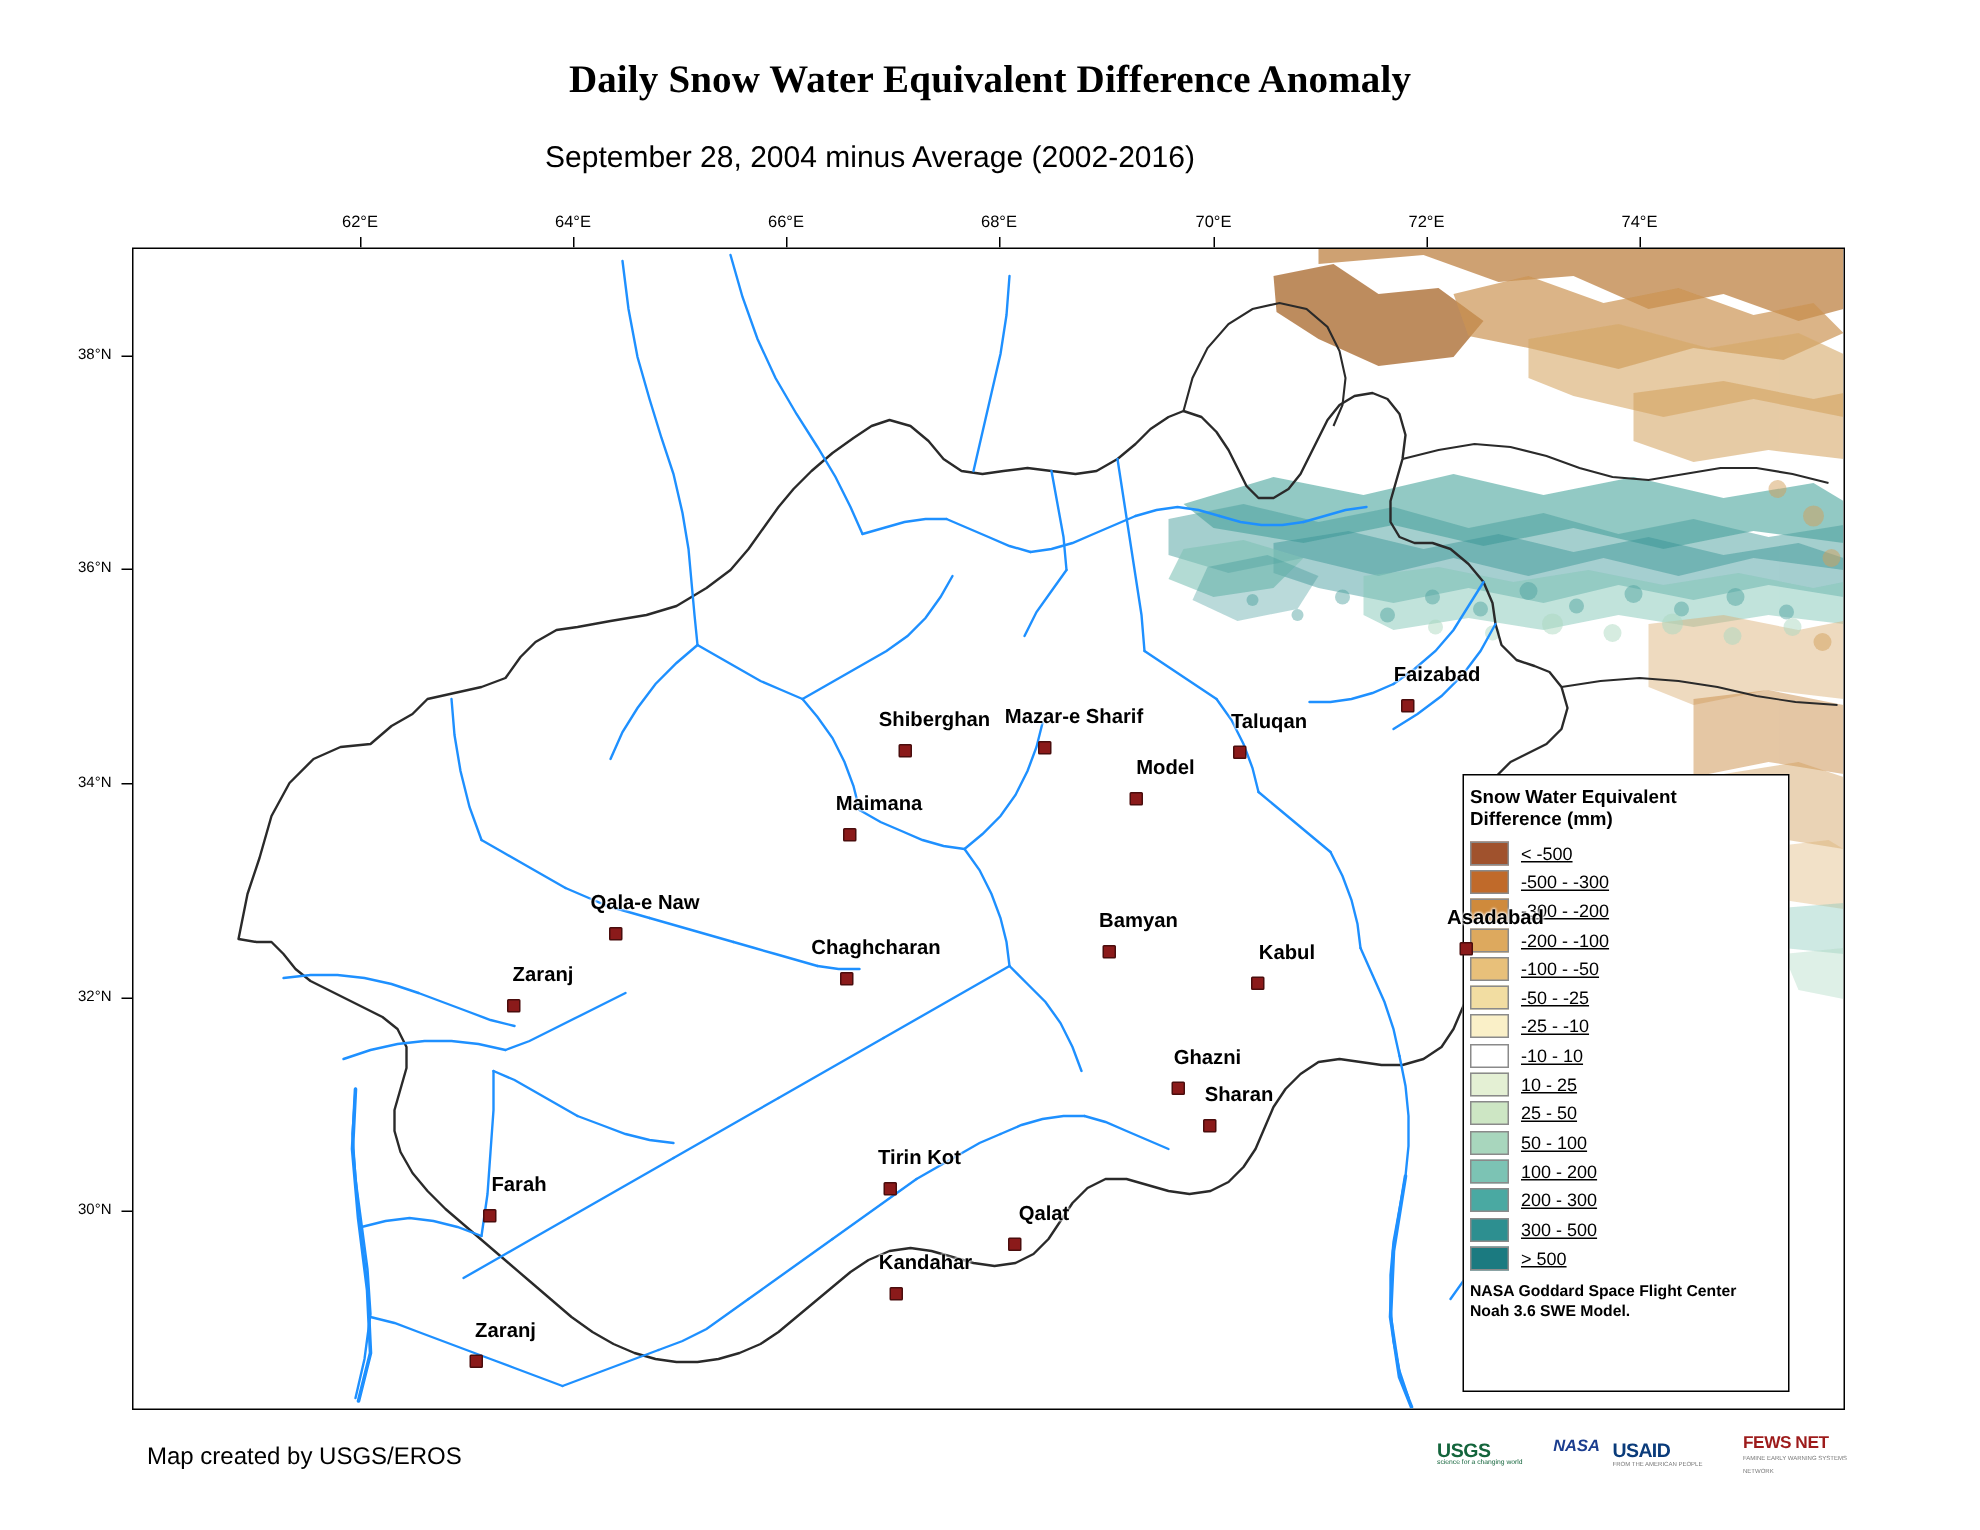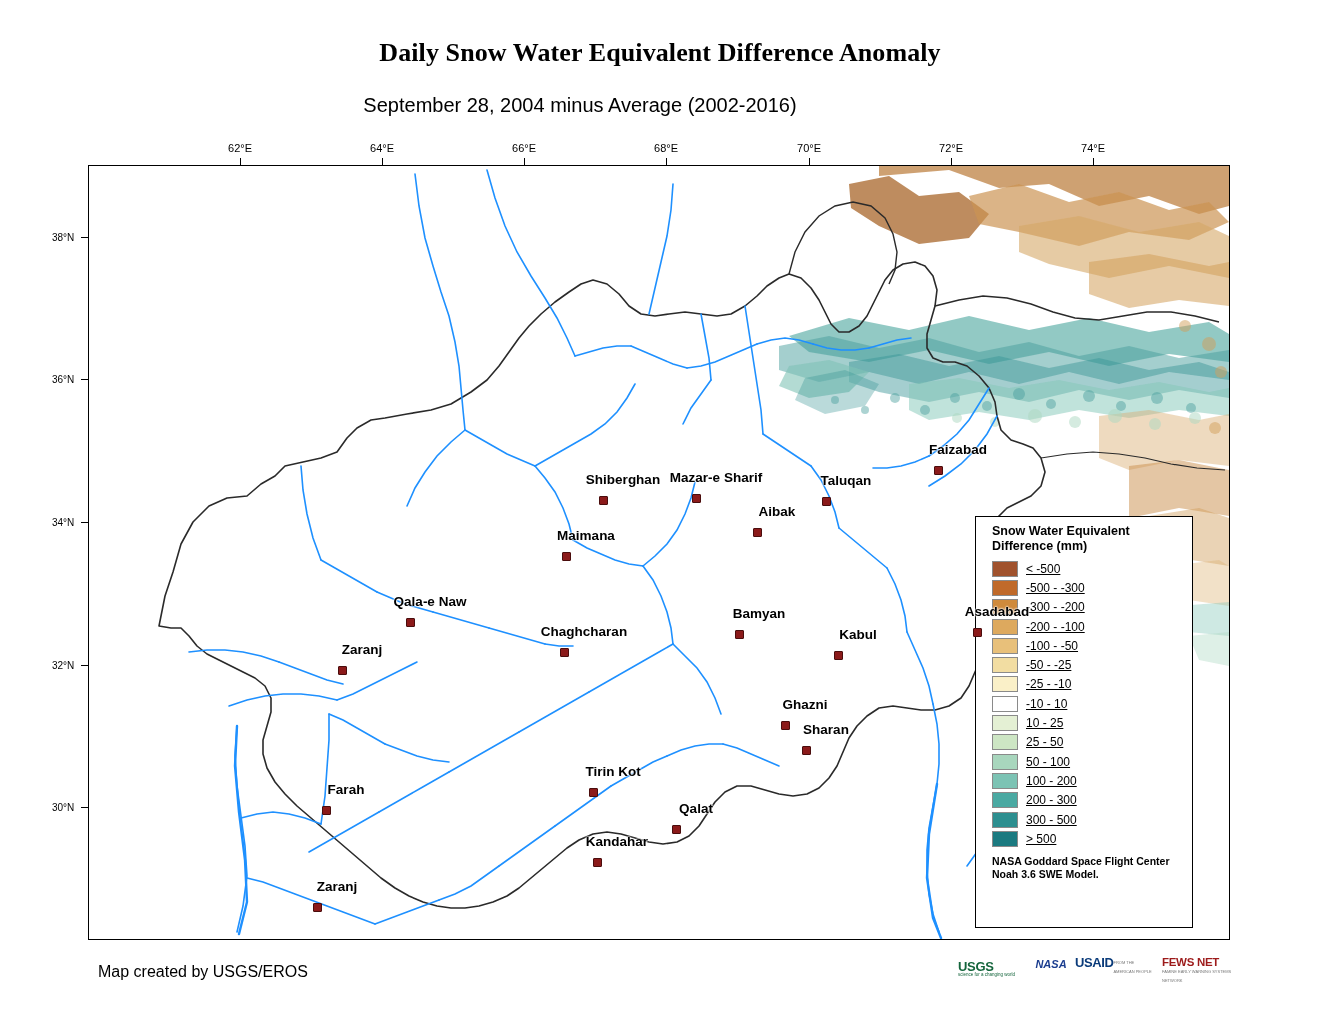--- a/index.html
+++ b/index.html
@@ -102,21 +102,21 @@
   
   #legend {
     position: absolute;
     left: 886px;
     top: 350px;
     width: 218px;
     height: 412px;
     background: #ffffff;
     border: 1px solid #000000;
     box-sizing: border-box;
-    padding: 7px 8px 6px 16px;
+    padding: 7px 8px 6px 4px;
     font-size: 12px;
   }
   #legend-title {
     font-size: 12.5px;
     font-weight: bold;
     line-height: 15px;
     margin-bottom: 5px;
     white-space: pre-line;
   }
   .legend-row {
@@ -178,21 +178,21 @@
   .logo-usgs .big { font-size: 13px; letter-spacing: -0.3px;}
   .logo-usgs .small { font-size: 4.5px; font-weight: normal; }
   .logo-nasa {
     width: 30px;
     color: #1b3d8f;
     font-size: 11px;
     font-style: italic;
   }
   .logo-usaid {
     width: 78px;
-    flex-direction: row;
+    flex-direction: column;
     line-height: 9px;
   }
   .logo-usaid .big { font-size: 13px; color: #0a3b7a; letter-spacing: -0.4px;}
   .logo-usaid .small { font-size: 4px; color: #777; font-weight: normal; }
   .logo-fews {
     width: 80px;
     flex-direction: column;
     line-height: 9px;
   }
   .logo-fews .big { font-size: 11.5px; color: #9d1b1b; letter-spacing: -0.3px;}
@@ -451,21 +451,21 @@
   <div class="city" style="left:603px; top:328px;">
     <span class="dot"></span>
     <span class="label">Mazar-e Sharif</span>
   </div>
   <div class="city" style="left:733px; top:331px;">
     <span class="dot"></span>
     <span class="label">Taluqan</span>
   </div>
   <div class="city" style="left:664px; top:362px;">
     <span class="dot"></span>
-    <span class="label">Aibak</span>
+    <span class="label">Model</span>
   </div>
   <div class="city" style="left:473px; top:386px;">
     <span class="dot"></span>
     <span class="label">Maimana</span>
   </div>
   <div class="city" style="left:317px; top:452px;">
     <span class="dot"></span>
     <span class="label">Qala-e Naw</span>
   </div>
   <div class="city" style="left:884px; top:462px;">

